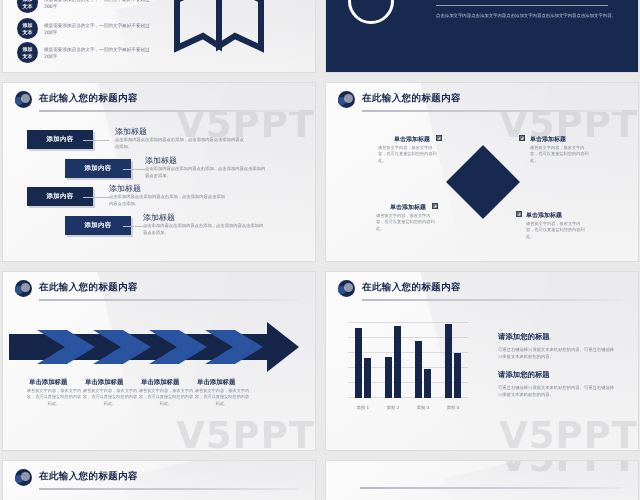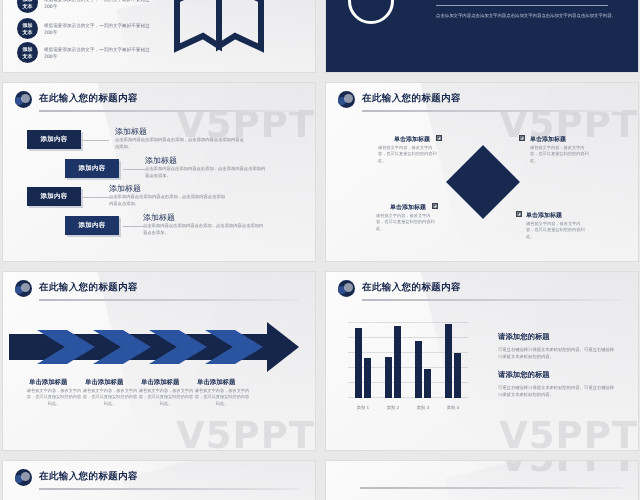--- a/index.html
+++ b/index.html
@@ -71,21 +71,21 @@
   .dark{background:#17294f;}
   .circ-ico{
     position:absolute;border:3px solid #fff;border-radius:50%;
   }
   .dark-rule{position:absolute;height:1px;background:rgba(255,255,255,.55);}
   .dark-txt{position:absolute;font-size:4.4px;color:#c6ccdb;line-height:8px;}
   
   .chip{
     position:absolute;background:#17294f;color:#fff;font-size:6.4px;font-weight:bold;
     display:flex;align-items:center;justify-content:center;
-    width:54px;height:19px;letter-spacing:.3px;
+    width:66px;height:19px;letter-spacing:.3px;
     box-shadow:2px 2px 0 rgba(23,41,79,.18);
   }
   .chip.alt{background:#1d3566;}
   .conn{position:absolute;height:1px;background:#b9bcc4;}
   .l-title{position:absolute;font-size:8px;font-weight:normal;color:#17294f;}
   .l-body{position:absolute;font-size:4.3px;color:#7b7f88;line-height:6.5px;width:132px;}
   
   .dia{position:absolute;transform:rotate(45deg);}
   .dia.back{background:#2b4c86;}
   .dia.front{background:#17294f;transform:rotate(0deg);}

